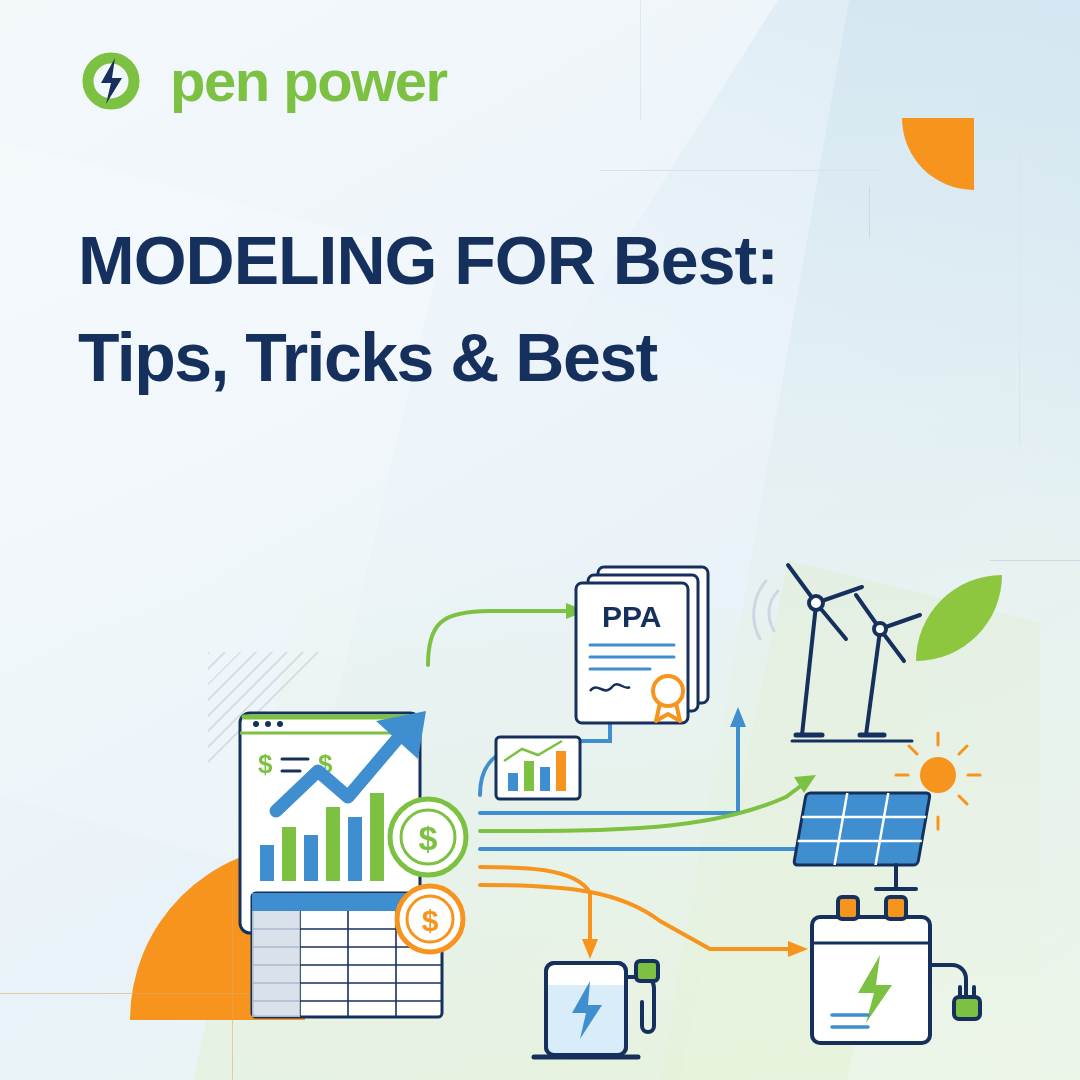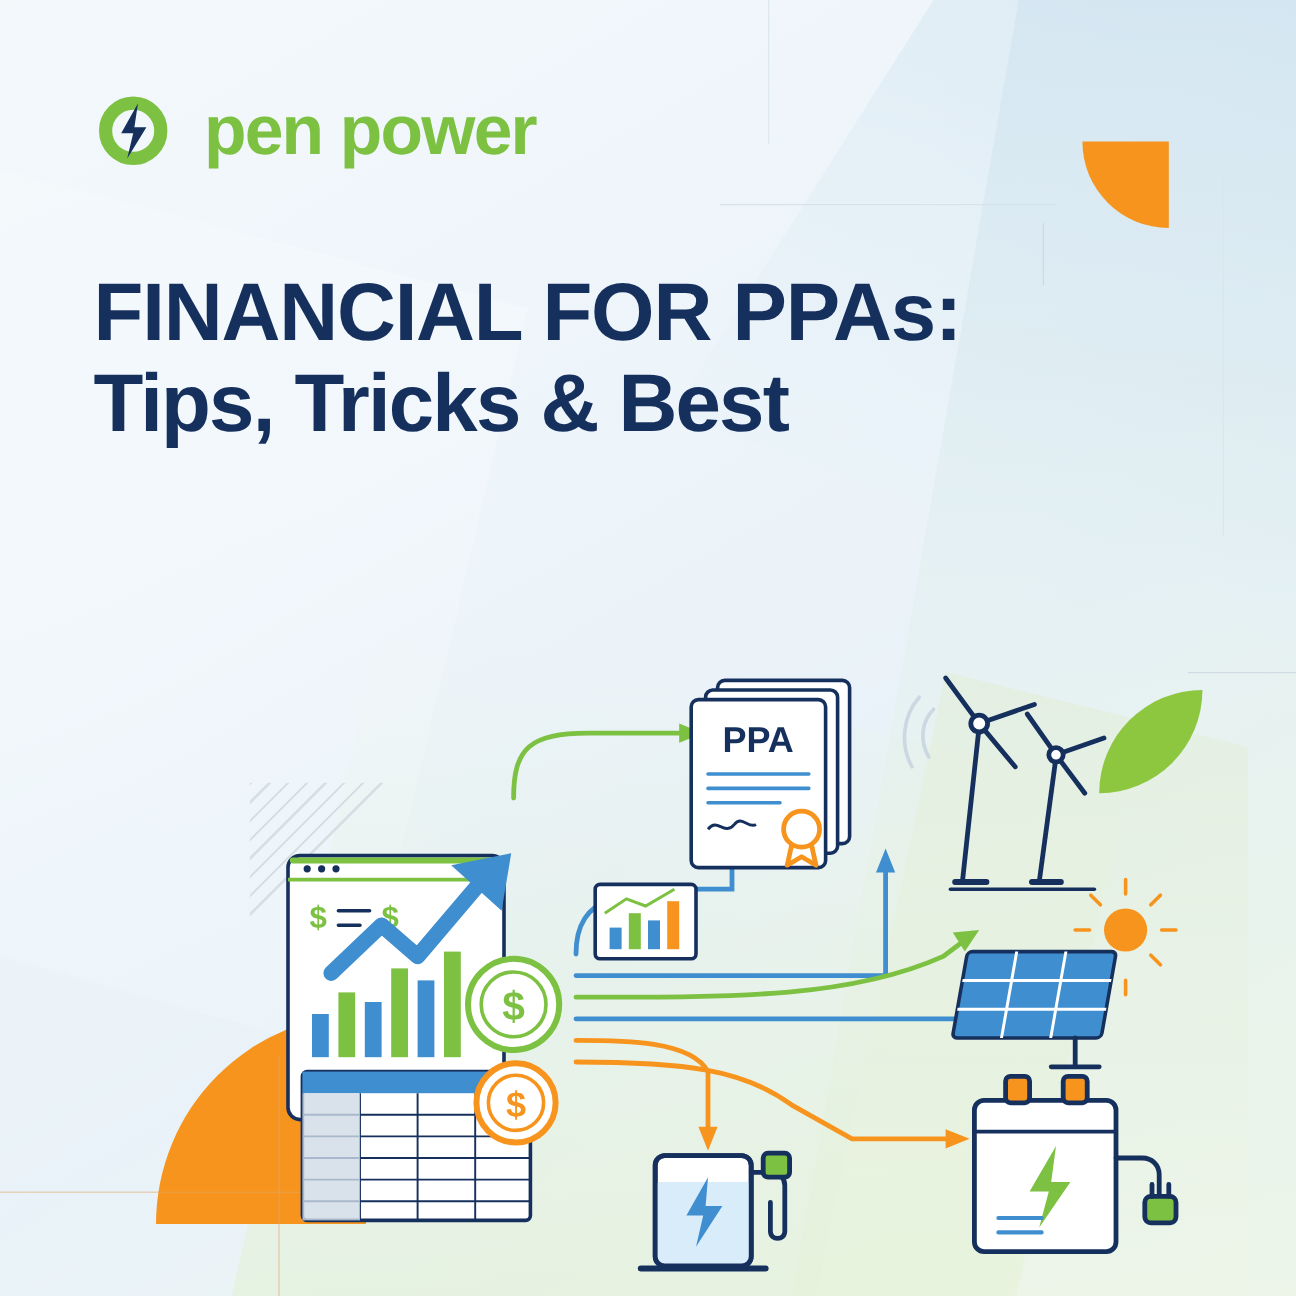--- a/index.html
+++ b/index.html
@@ -81,40 +81,40 @@
   .tl1 { top: 170px; right: 200px; width: 280px; height: 1px; background:#d7e2ea; }
   .tl2 { top: 146px; right: 60px; width: 1px; height: 300px; background:#dbe5ec; }
   .tl3 { top: 186px; right: 210px; width: 1px; height: 52px; background:#cdd9e2; }
   .tl4 { bottom: 86px; left: 0px; width: 300px; height: 1px; background:#e0a86a; opacity:.55; }
   .tl5 { bottom: 0px; left: 232px; width: 1px; height: 200px; background:#e0a86a; opacity:.55; }
   .tl6 { top: 560px; right: 0px; width: 90px; height: 1px; background:#cfdbe4; }
   .tl7 { top: 0px; left: 640px; width: 1px; height: 120px; background:#dde7ee; }
 
   
   .logo {
-    position: absolute; left: 82px; top: 80px;
+    position: absolute; left: 82px; top: 52px;
     display: flex; align-items: flex-start;
   }
   .logo-mark { position: relative; width: 86px; height: 58px; }
   .logo-text {
     font-size: 58px; font-weight: 700; color: #7cc142;
     letter-spacing: -1.5px; line-height: 1; margin-left: 2px;
     font-family: "Liberation Sans", sans-serif;
   }
 
   
   .headline {
     position: absolute; left: 78px; top: 216px;
     width: 840px; color: #16305e;
   }
   .hl-line { line-height: 1.02; margin: 0 0 6px 0; }
   .hl-bold { font-size: 68px; font-weight: 700; letter-spacing: -1px; }
   .hl-semi { font-size: 68px; font-weight: 700; letter-spacing: -1.5px; }
   .hl-2 { margin-top: 10px; }
-  .hl-3 { margin-top: 7px; }
+  .hl-3 { margin-top: 28px; }
 
   
   .illo { position: absolute; left: 190px; top: 545px; width: 880px; height: 520px; }
   .illo svg { display: block; }
 </style>
 </head>
 <body>
 
 <div class="canvas">
 
@@ -141,21 +141,21 @@
     <span class="logo-mark">
       <svg width="86" height="58" viewBox="0 0 86 58">
         <circle cx="29" cy="29" r="23" fill="none" stroke="#7cc142" stroke-width="11"></circle>
         <path d="M33 6 L19 31 L29 31 L24 52 L40 26 L30 26 Z" fill="#16305e"></path>
       </svg>
     </span>
     <span class="logo-text">pen power</span>
   </div>
 
   <div class="headline">
-    <div class="hl-line hl-bold hl-2">FINANCIAL FOR PPAs:</div>
+    <div class="hl-line hl-bold hl-2">MODELING FOR Best:</div>
     <div class="hl-line hl-semi hl-3">Tips, Tricks &amp; Best</div>
   </div>
 
   <div class="illo">
     <svg width="880" height="520" viewBox="0 0 880 520">
 
       <g fill="none" stroke-width="4" stroke-linecap="round">
 
         <path d="M238 120 C238 78 252 66 300 66 L378 66" stroke="#7cc142"></path>
         <polygon points="376,58 396,66 376,74" fill="#7cc142"></polygon>

